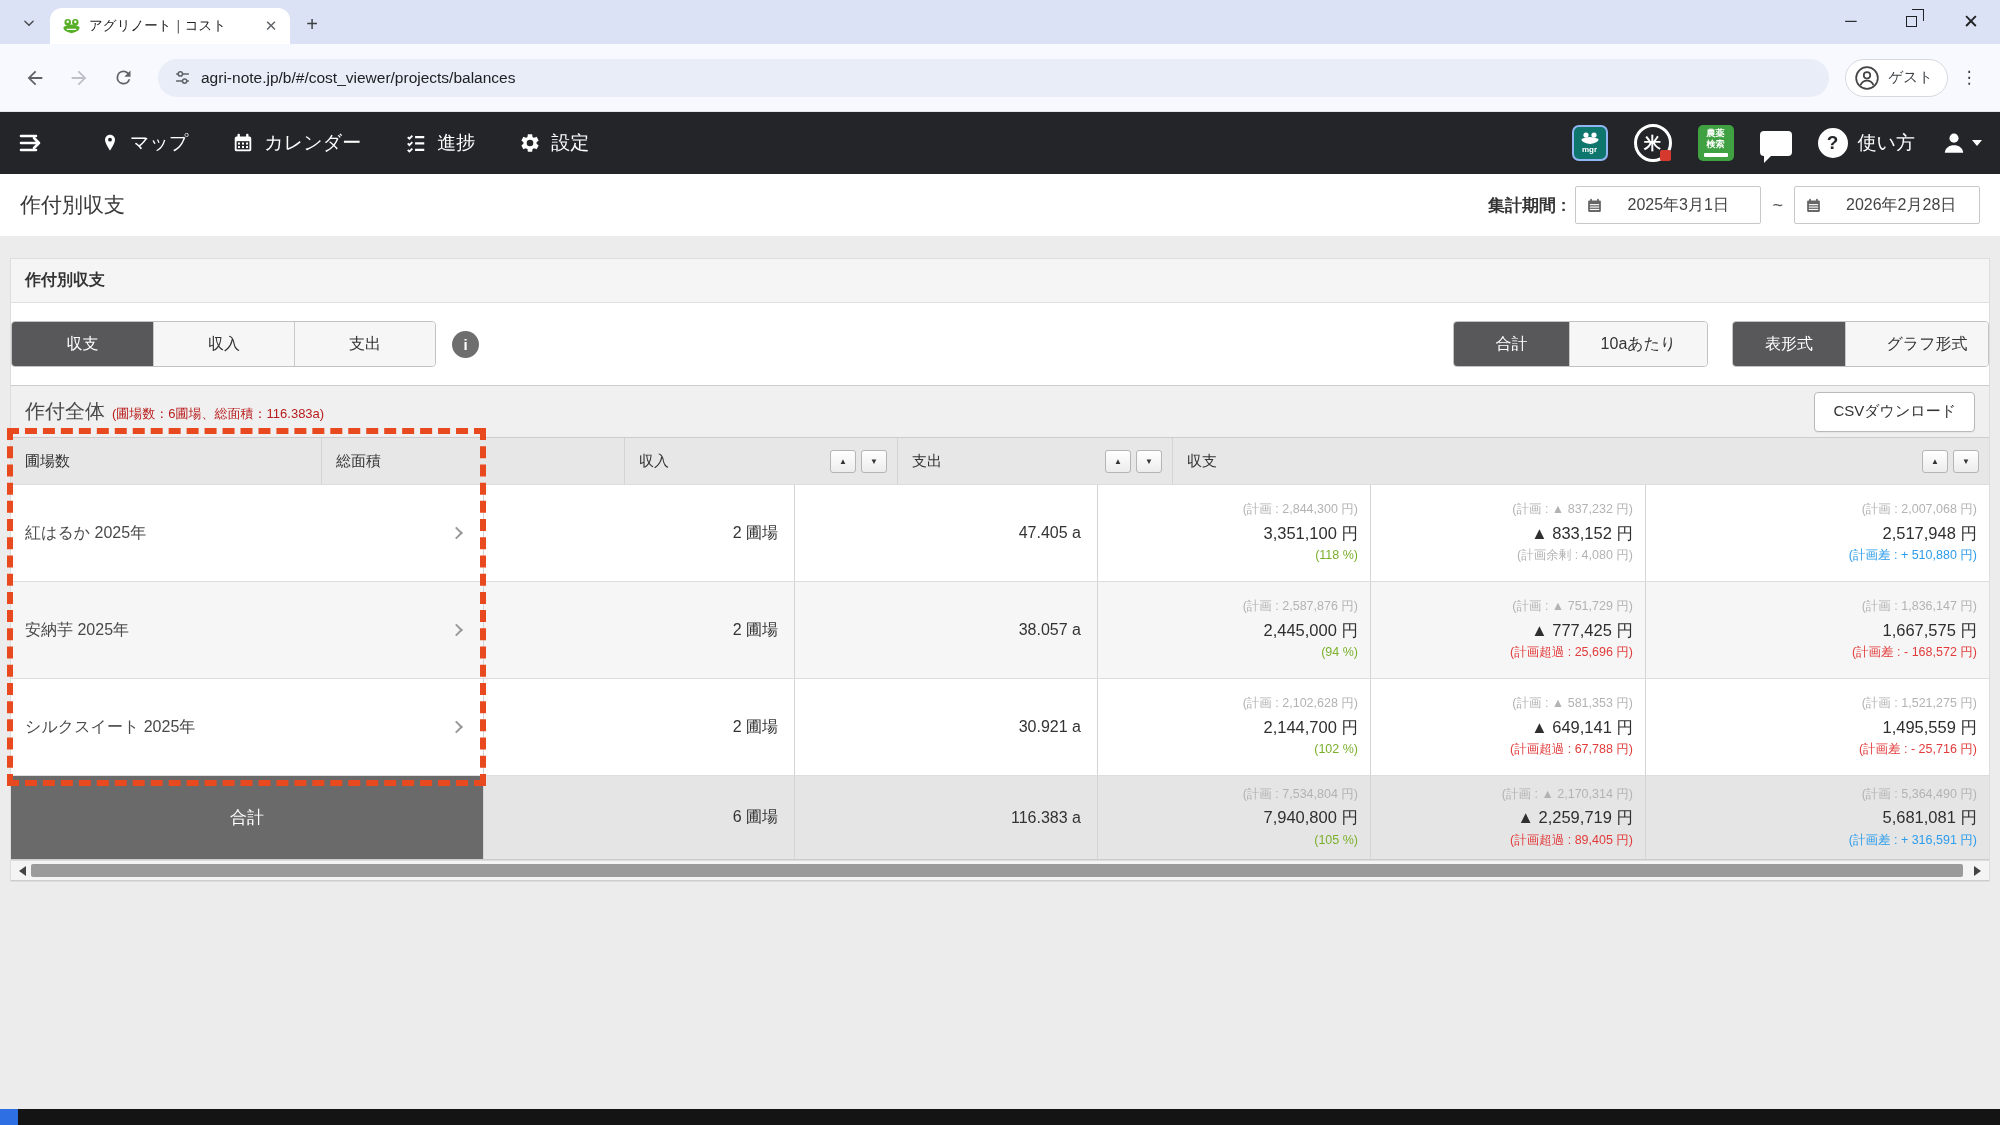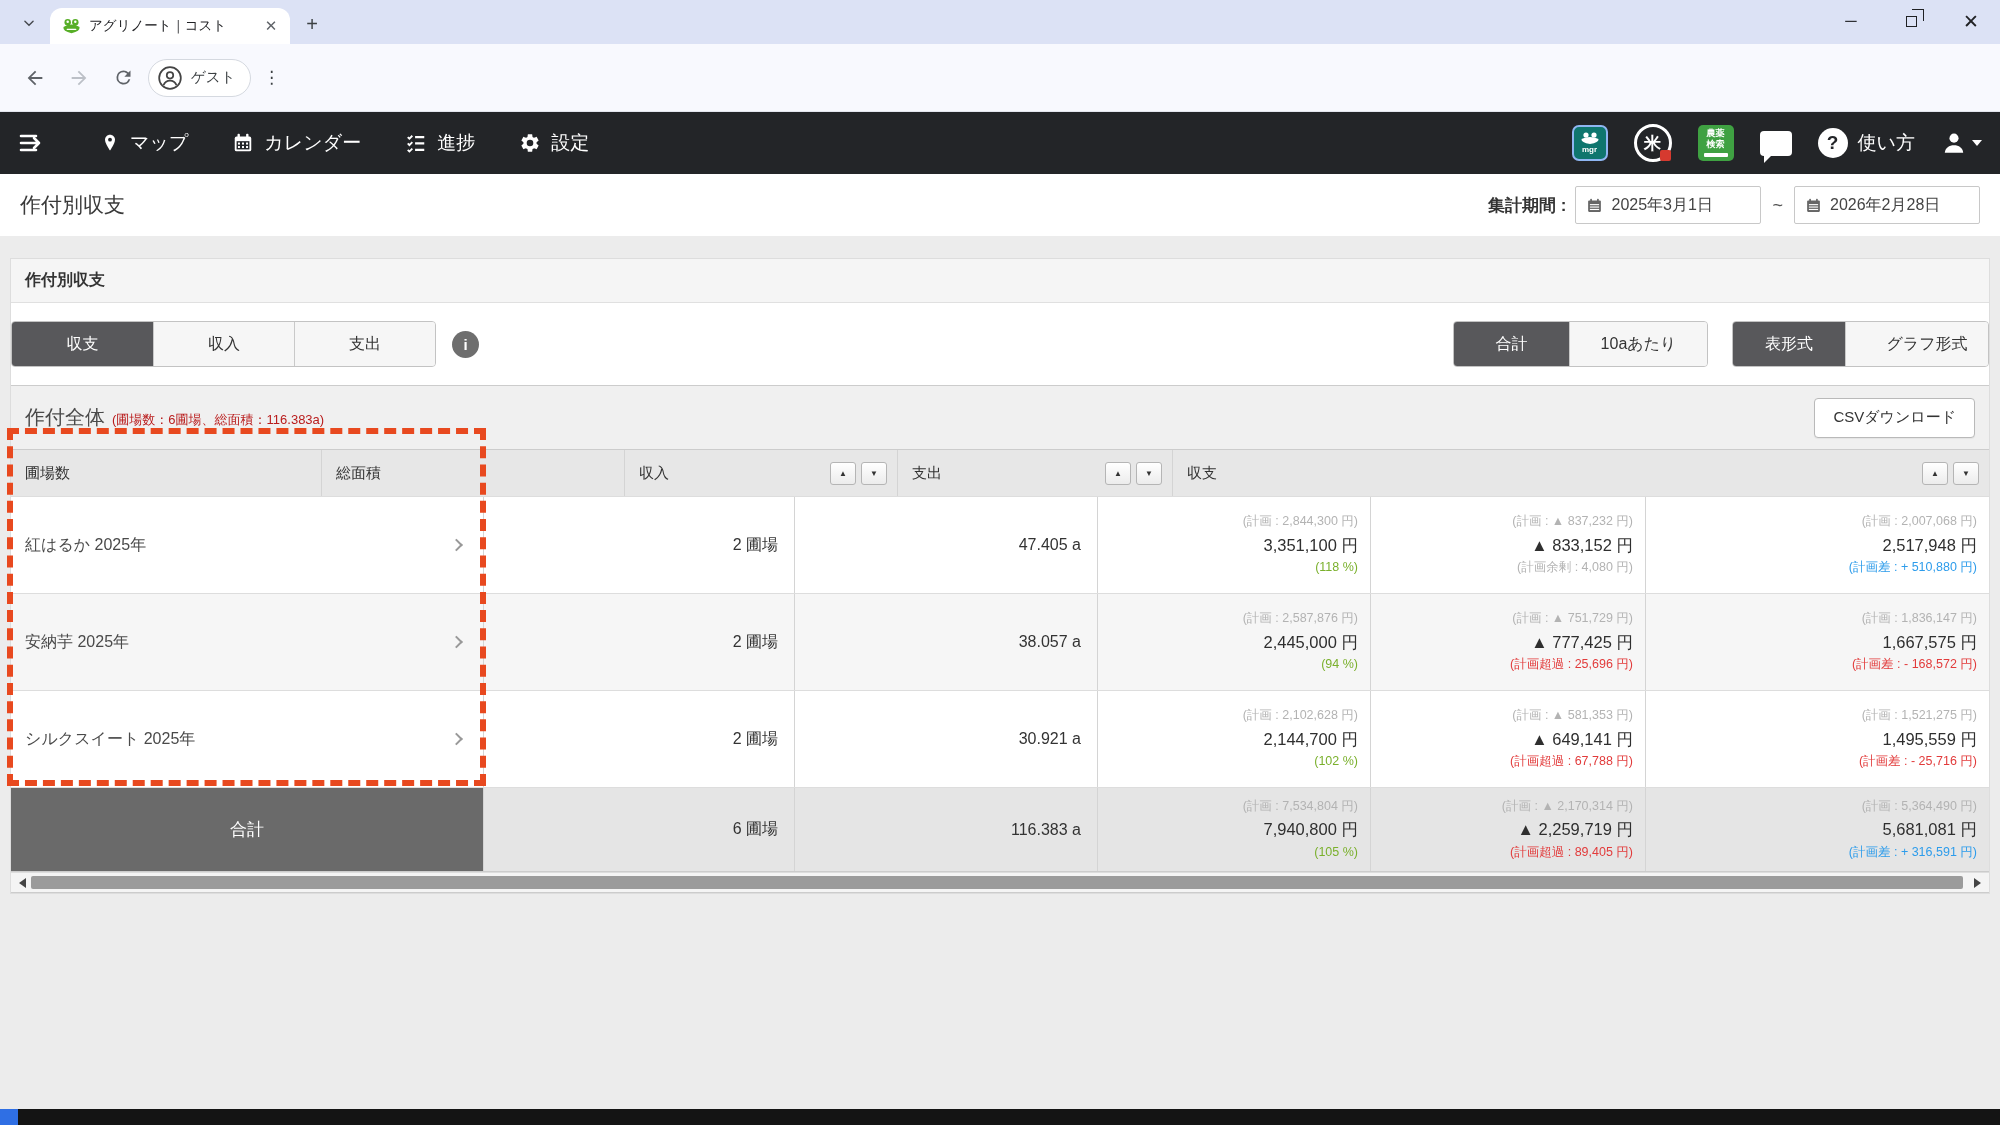--- a/index.html
+++ b/index.html
@@ -45,39 +45,39 @@
   .help-circle { width:30px; height:30px; background:#fff; border-radius:50%; display:flex; align-items:center; justify-content:center; color:#232528; font-weight:bold; font-size:19px; }
   .help-label { font-size:19px; color:#fff; }
   .user-item { display:flex; align-items:center; gap:5px; cursor:pointer; }
   .caret-down { width:0; height:0; border:5px solid transparent; border-top:6px solid #fff; margin-top:5px; }
 
   
   .pagehead { height:62px; background:#fff; display:flex; align-items:center; padding:0 20px; }
   .page-title { font-size:21px; color:#3a3a3a; }
   .period { margin-left:auto; display:flex; align-items:center; gap:9px; }
   .period-label { font-size:17px; font-weight:600; color:#333; }
-  .date-input { width:186px; height:38px; border:1px solid #c8c8c8; border-radius:2px; background:#fff; display:flex; align-items:center; gap:8px; padding:0 10px; cursor:pointer; }
+  .date-input { width:186px; height:38px; border:1px solid #c8c8c8; border-radius:2px; background:#fff; display:flex; align-items:center; gap:24px; padding:0 10px; cursor:pointer; }
   .date-input span { font-size:16px; color:#444; }
   .tilde { font-size:18px; color:#555; margin:0 2px; }
 
   
   .content { padding:22px 10px 0; }
   .card { background:#fff; border:1px solid #ddd; }
   .card-header { height:44px; background:#f5f5f5; border-bottom:1px solid #e0e0e0; display:flex; align-items:center; padding:0 14px; font-size:16px; font-weight:bold; color:#333; }
   .controls { display:flex; align-items:center; padding:18px 0; }
   .seg-group { display:flex; border:1px solid #c3c3c3; border-radius:4px; overflow:hidden; background:#f6f6f6; }
   .seg-btn { height:44px; display:flex; align-items:center; justify-content:center; font-size:16px; color:#333; background:#f6f6f6; border-left:1px solid #c9c9c9; cursor:pointer; }
   .seg-btn:first-child { border-left:none; }
   .seg-btn.active { background:#58585b; color:#fff; }
   .w141 { width:141px; } .w115 { width:115px; } .w138 { width:138px; } .w123 { width:112px; } .w143 { width:143px;padding-left:20px; }
   .info-circle { width:27px; height:27px; border-radius:50%; background:#6e6e6e; color:#fff; font-size:15px; font-weight:bold; display:flex; align-items:center; justify-content:center; margin-left:16px; cursor:pointer; }
   .controls-right { margin-left:auto; display:flex; gap:24px; }
 
   .panel { border:1px solid #ccc; border-left:none; border-right:none; }
-  .panel-header { height:64px; background:#f0f0f0; border-bottom:1px solid #ccc; display:flex; align-items:center; padding:16px 14px; }
+  .panel-header { height:52px; background:#f0f0f0; border-bottom:1px solid #ccc; display:flex; align-items:center; padding:16px 14px; }
   .panel-title { font-size:20px; color:#4a4a4a; }
   .panel-sub { font-size:13px; color:#b91c1c; margin-left:7px; padding-top:5px; }
   .csv-btn { margin-left:auto; height:40px; padding:0 18px; background:#fff; border:1px solid #b9b9b9; border-radius:4px; font-size:15px; color:#333; display:flex; align-items:center; cursor:pointer; box-shadow:0 1px 1px rgba(0,0,0,0.05); }
 
   .trow { display:flex; border-bottom:1px solid #ddd; }
   .cell { border-right:1px solid #d4d4d4; display:flex; align-items:center; }
   .cell:last-child { border-right:none; }
   .c-name { width:473px; } .c-fields { width:311px; } .c-area { width:303px; }
   .c-income { width:273px; } .c-expense { width:275px; } .c-balance { flex:1; }
 
@@ -159,20 +159,30 @@
   </div>
   <div class="navbtn">
     <svg width="22" height="22" viewBox="0 0 24 24">
         <path d="M4 11h12.2l-5.6-5.6L12 4l8 8-8 8-1.4-1.4 5.6-5.6H4z" fill="#bcc0c7"></path>
       </svg>
   </div>
   <div class="navbtn">
     <svg width="21" height="21" viewBox="0 0 24 24">
         <path d="M17.65 6.35A7.95 7.95 0 0 0 12 4a8 8 0 1 0 7.73 10h-2.08A6 6 0 1 1 12 6c1.66 0 3.14.69 4.22 1.78L13 11h7V4l-2.35 2.35z" fill="#5f6368"></path>
       </svg>
+  </div>
+  <div class="urlbar">
+    <span>
+      <svg width="17" height="17" viewBox="0 0 24 24">
+        <path d="M3 7h18M3 17h18" stroke="#5f6368" stroke-width="2.2"></path>
+        <circle cx="9" cy="7" r="3" fill="#eef1fa" stroke="#5f6368" stroke-width="2.2"></circle>
+        <circle cx="15" cy="17" r="3" fill="#eef1fa" stroke="#5f6368" stroke-width="2.2"></circle>
+      </svg>
+    </span>
+    <span class="url-text">agri-note.jp/b/#/cost_viewer/projects/balances</span>
   </div>
   <div class="profile-pill">
     <svg width="26" height="26" viewBox="0 0 24 24">
       <circle cx="12" cy="12" r="10" fill="none" stroke="#444" stroke-width="1.6"></circle>
       <circle cx="12" cy="9.5" r="3" fill="none" stroke="#444" stroke-width="1.6"></circle>
       <path d="M6 18.5c1.2-2.6 3.4-4 6-4s4.8 1.4 6 4" fill="none" stroke="#444" stroke-width="1.6"></path>
     </svg>
     <span>ゲスト</span>
   </div>
   <div class="kebab">⋮</div>

